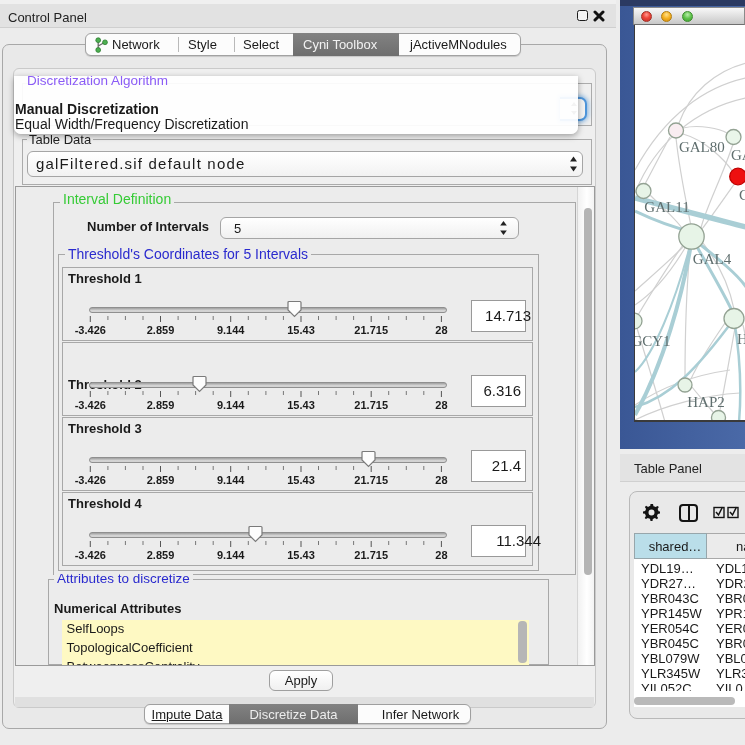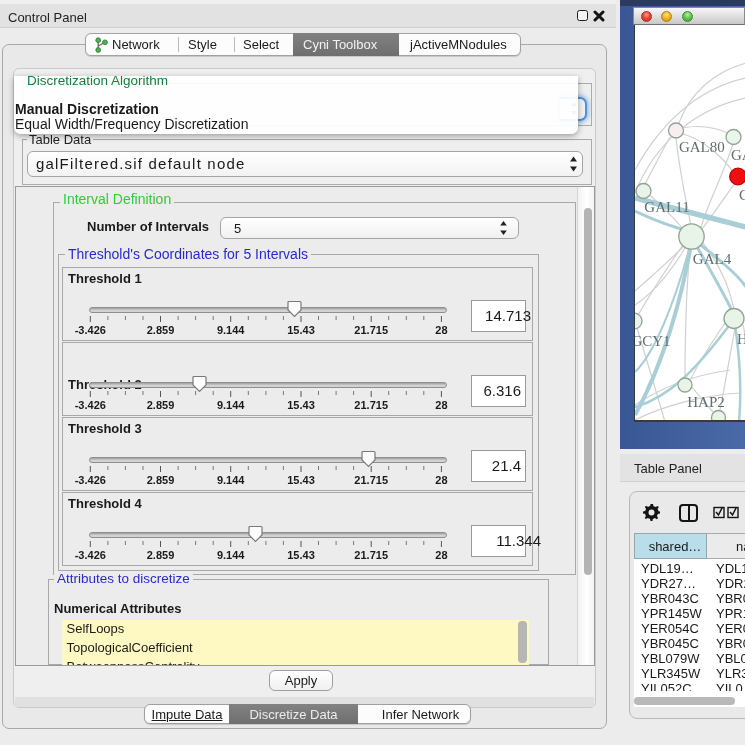--- a/index.html
+++ b/index.html
@@ -246,21 +246,21 @@
 <div class="abs" style="left:269px;top:670px;width:64px;height:21px;background:linear-gradient(#ffffff,#f0f0f0);border:1px solid #9f9f9f;border-radius:6px;"></div>
 <div class="abs lbl13" style="left:269px;top:673px;width:64px;text-align:center;">Apply</div>
 
 <div class="abs" style="left:144px;top:704px;width:327px;height:20px;background:#fcfcfc;border:1px solid #9f9f9f;border-radius:6px;box-shadow:0 1px 1px rgba(0,0,0,0.15);"></div>
 <div class="abs" style="left:229px;top:704px;width:129px;height:20px;background:linear-gradient(#828282,#6e6e6e);"></div>
 <div class="abs lbl13" style="left:144px;top:707px;width:86px;text-align:center;text-decoration:underline;">Impute Data</div>
 <div class="abs lbl13" style="left:229px;top:707px;width:129px;text-align:center;color:#ededed;">Discretize Data</div>
 <div class="abs lbl13" style="left:358px;top:707px;width:113px;text-align:center;padding-left:12px;">Infer Network</div>
 
 <div class="abs" style="left:14px;top:76px;width:564px;height:58px;background:rgba(255,255,255,0.93);border-radius:0 0 7px 7px;box-shadow:0 2px 6px rgba(0,0,0,0.35);"></div>
-<div class="abs" style="left:27px;top:73px;font-size:13.5px;line-height:15px;white-space:nowrap;color:#15803d;">Discretization Algorithm</div>
+<div class="abs" style="left:27px;top:73px;font-size:13.5px;line-height:15px;white-space:nowrap;color:#8b5cf6;">Discretization Algorithm</div>
 <div class="abs" style="left:15px;top:101px;font-size:14px;font-weight:bold;white-space:nowrap;">Manual Discretization</div>
 <div class="abs" style="left:15px;top:116px;font-size:14px;white-space:nowrap;">Equal Width/Frequency Discretization</div>
 
 <div class="abs" style="left:620px;top:0;width:125px;height:6px;background:#2b3a62;"></div>
 <div class="abs" style="left:620px;top:6px;width:125px;height:443px;background:linear-gradient(90deg,#3a5795,#4a69a7);"></div>
 
 <div class="abs" style="left:633px;top:7px;width:112px;height:18px;background:linear-gradient(#f8f8f8,#c8c8c8);border:1px solid #8a8a8a;border-bottom:1px solid #6f6f6f;"></div>
 <div class="abs" style="left:641px;top:11px;width:11px;height:11px;border-radius:50%;background:radial-gradient(circle at 50% 30%,#ff9a90 0%,#ee4438 45%,#c23028 100%);border:1px solid #a03028;"></div>
 <div class="abs" style="left:661px;top:11px;width:11px;height:11px;border-radius:50%;background:radial-gradient(circle at 50% 30%,#ffe08a 0%,#f5b01e 50%,#d08a10 100%);border:1px solid #b07c10;"></div>
 <div class="abs" style="left:682px;top:11px;width:11px;height:11px;border-radius:50%;background:radial-gradient(circle at 50% 30%,#b8edaa 0%,#5ec24a 50%,#3f9f30 100%);border:1px solid #3d8c2e;"></div>

